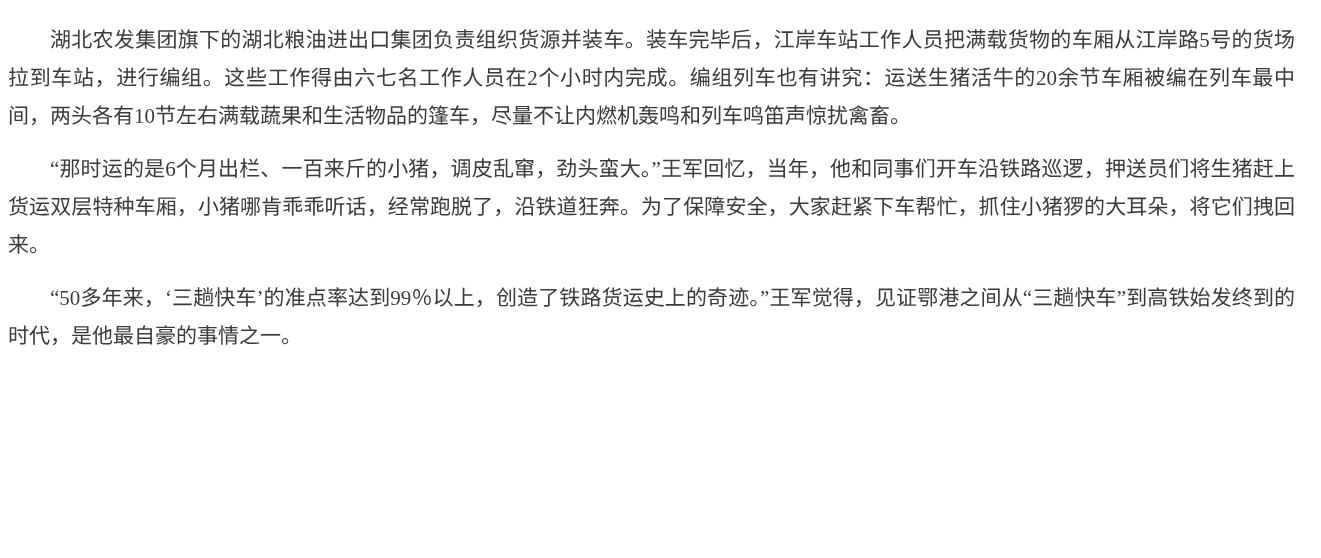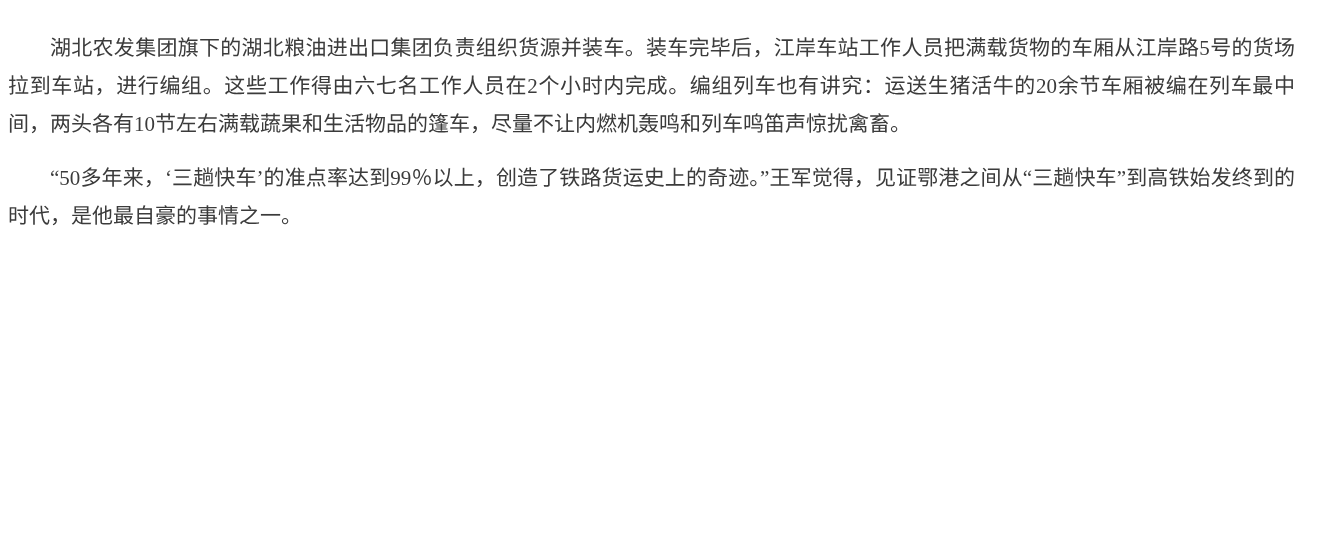--- a/index.html
+++ b/index.html
@@ -12,28 +12,29 @@
     width: 1321px;
     min-height: 558px;
     padding: 13px 26px 10px 8px;
     font-family: "Liberation Serif", "DejaVu Serif", serif;
     font-size: 21px;
     line-height: 38px;
     color: #3b3b3b;
     text-align: justify;
   }
   .article p {
-    margin: 16px 0 15px 0;
+    margin: 8px 0 15px 0;
     text-indent: 2em;
     word-break: break-all;
   }
   .article p:last-child {
     margin-bottom: 0;
   }
 </style>
 </head>
 <body>
 
 <div class="article">
   <p>湖北农发集团旗下的湖北粮油进出口集团负责组织货源并装车。装车完毕后，江岸车站工作人员把满载货物的车厢从江岸路5号的货场拉到车站，进行编组。这些工作得由六七名工作人员在2个小时内完成。编组列车也有讲究：运送生猪活牛的20余节车厢被编在列车最中间，两头各有10节左右满载蔬果和生活物品的篷车，尽量不让内燃机轰鸣和列车鸣笛声惊扰禽畜。</p>
+  <p>“那时运的是6个月出栏、一百来斤的小猪，调皮乱窜，劲头蛮大。”王军回忆，当年，他和同事们开车沿铁路巡逻，押送员们将生猪赶上货运双层特种车厢，小猪哪肯乖乖听话，经常跑脱了，沿铁道狂奔。为了保障安全，大家赶紧下车帮忙，抓住小猪猡的大耳朵，将它们拽回来。</p>
   <p>“50多年来，‘三趟快车’的准点率达到99％以上，创造了铁路货运史上的奇迹。”王军觉得，见证鄂港之间从“三趟快车”到高铁始发终到的时代，是他最自豪的事情之一。</p>
 
 </div>
 
 </body></html>

